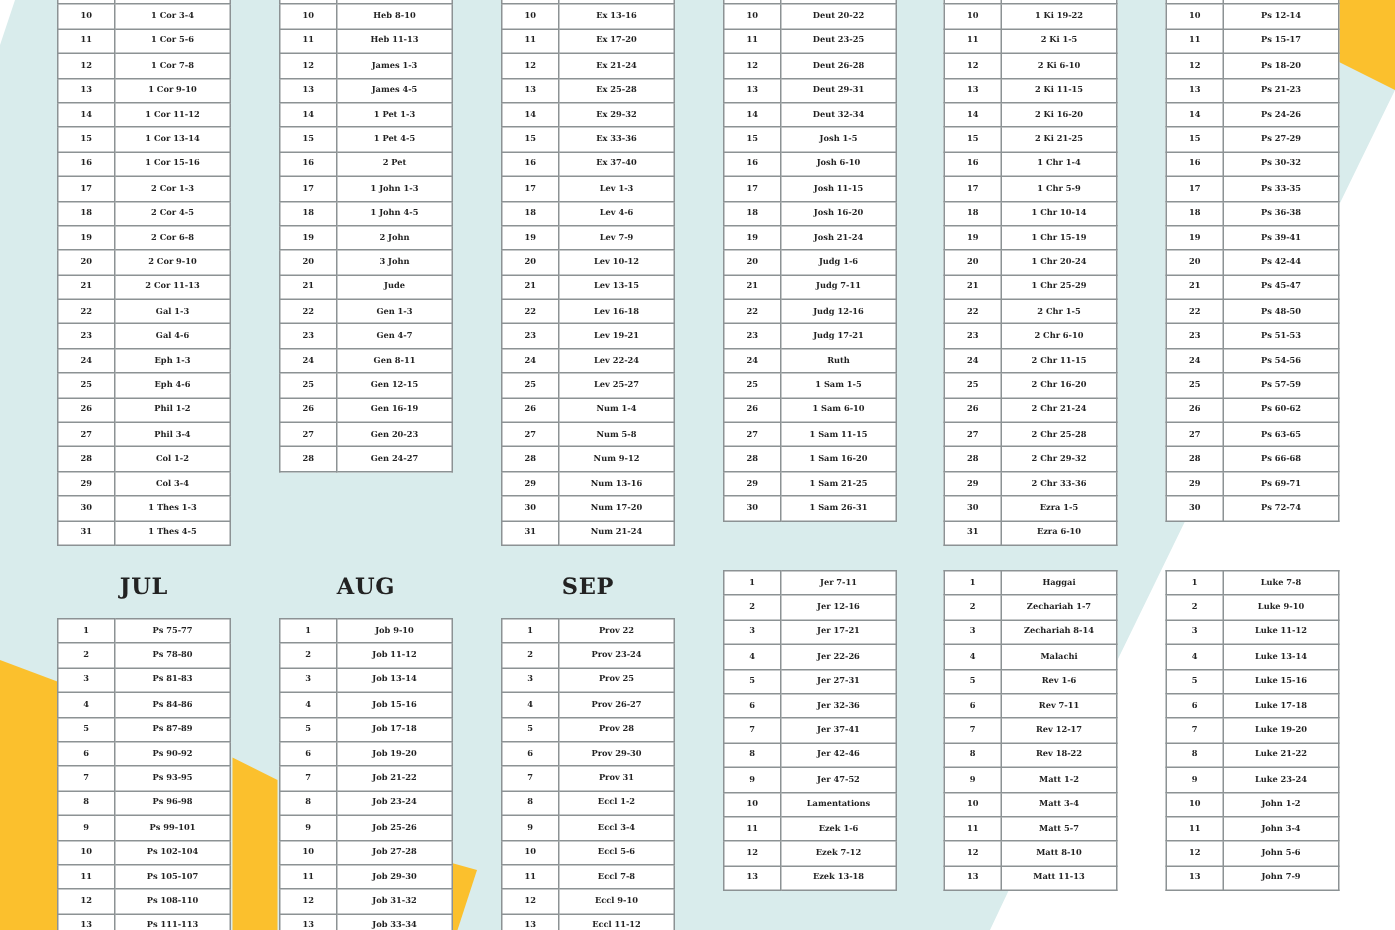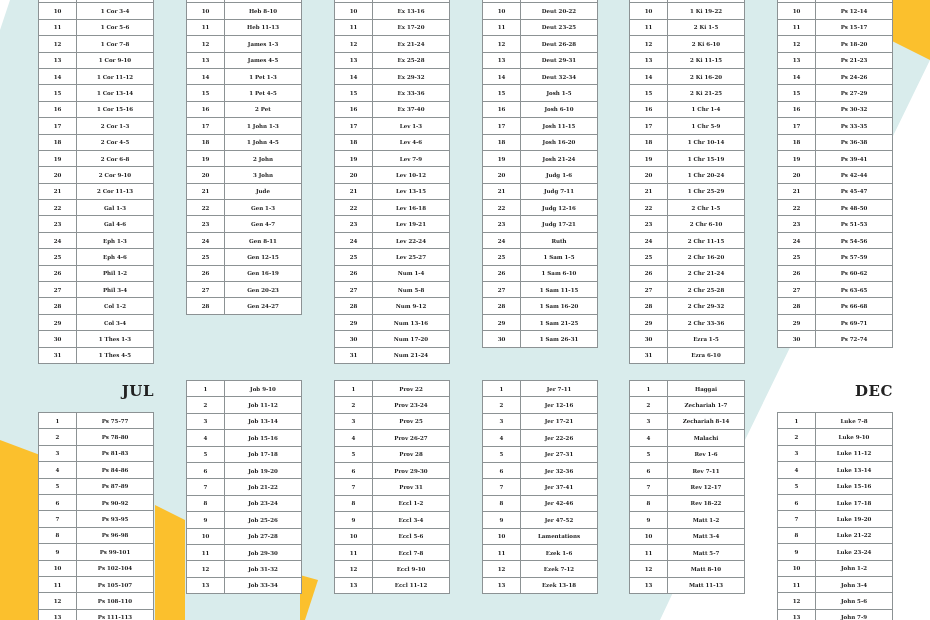--- a/index.html
+++ b/index.html
@@ -7,21 +7,21 @@
     width: 930px; height: 620px; overflow: hidden; position: relative;
     background: #ffffff;
     font-family: "DejaVu Serif", serif;
   }
   .bg { position: absolute; inset: 0; overflow: hidden; z-index: 0; }
   .bg svg { width: 930px; height: 620px; display: block; }
   .month {
     position: absolute; width: 116px; z-index: 2;
   }
   .month-title {
-    text-align: right; font-family: "DejaVu Serif", serif; font-weight: bold;
+    text-align: center; font-family: "DejaVu Serif", serif; font-weight: bold;
     font-size: 15px; color: #222; height: 22px; line-height: 22px; margin-bottom: 10px;
     letter-spacing: 0.5px;
   }
   table.plan {
     width: 116px; border-collapse: collapse; background: #fff;
     table-layout: fixed;
   }
   table.plan td {
     border: 1px solid #8c9294; height: 15.4px; padding: 0;
     font-size: 5.5px; font-weight: bold; color: #222; text-align: center;
@@ -671,20 +671,21 @@
             <td>Ps 108-110</td>
           </tr>
           <tr>
             <td class="day">13</td>
             <td>Ps 111-113</td>
           </tr>
         </tbody>
       </table>
   </div>
     <div class="month" style="left: 186px; top: 380px;">
+    <div class="month-title">AUG</div>
     <table class="plan">
         <tbody>
           <tr>
             <td class="day">1</td>
             <td>Job 9-10</td>
           </tr>
           <tr>
             <td class="day">2</td>
             <td>Job 11-12</td>
           </tr>
@@ -729,20 +730,21 @@
             <td>Job 31-32</td>
           </tr>
           <tr>
             <td class="day">13</td>
             <td>Job 33-34</td>
           </tr>
         </tbody>
       </table>
   </div>
     <div class="month" style="left: 334px; top: 380px;">
+    <div class="month-title">SEP</div>
     <table class="plan">
         <tbody>
           <tr>
             <td class="day">1</td>
             <td>Prov 22</td>
           </tr>
           <tr>
             <td class="day">2</td>
             <td>Prov 23-24</td>
           </tr>
@@ -903,21 +905,20 @@
             <td>Matt 8-10</td>
           </tr>
           <tr>
             <td class="day">13</td>
             <td>Matt 11-13</td>
           </tr>
         </tbody>
       </table>
   </div>
     <div class="month" style="left: 777px; top: 380px;">
-    <div class="month-title">DEC</div>
     <table class="plan">
         <tbody>
           <tr>
             <td class="day">1</td>
             <td>Luke 7-8</td>
           </tr>
           <tr>
             <td class="day">2</td>
             <td>Luke 9-10</td>
           </tr>

